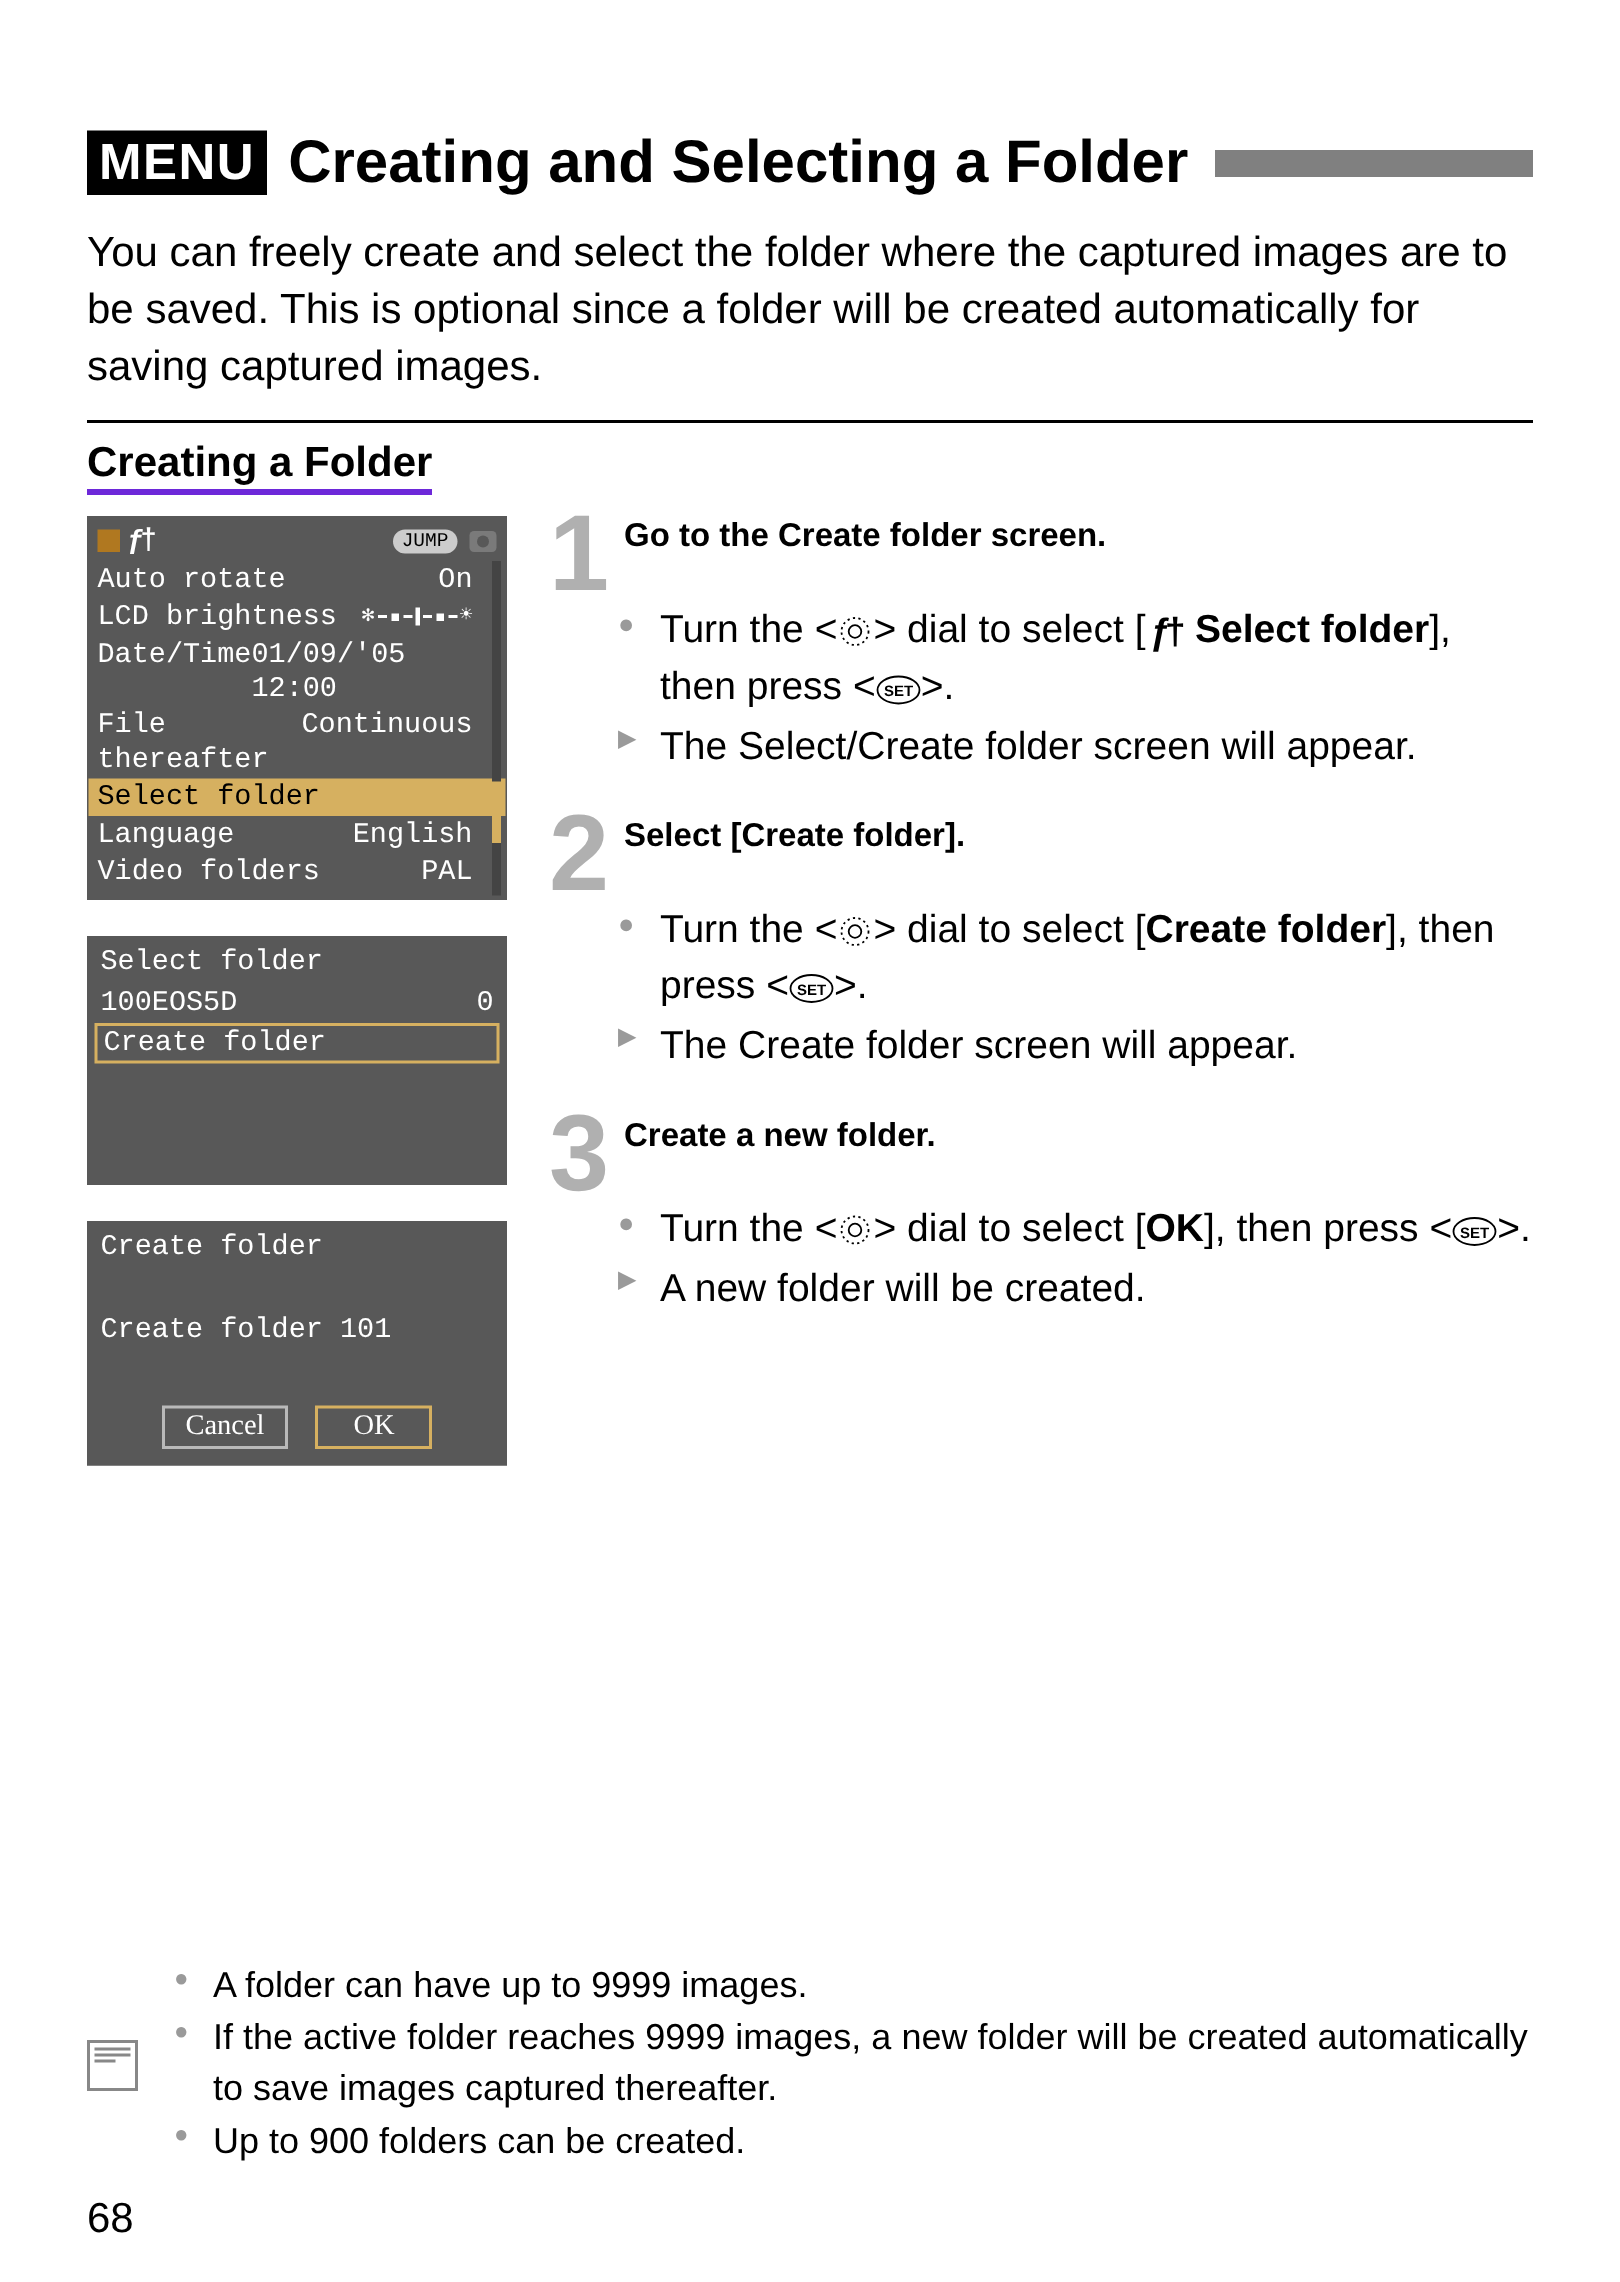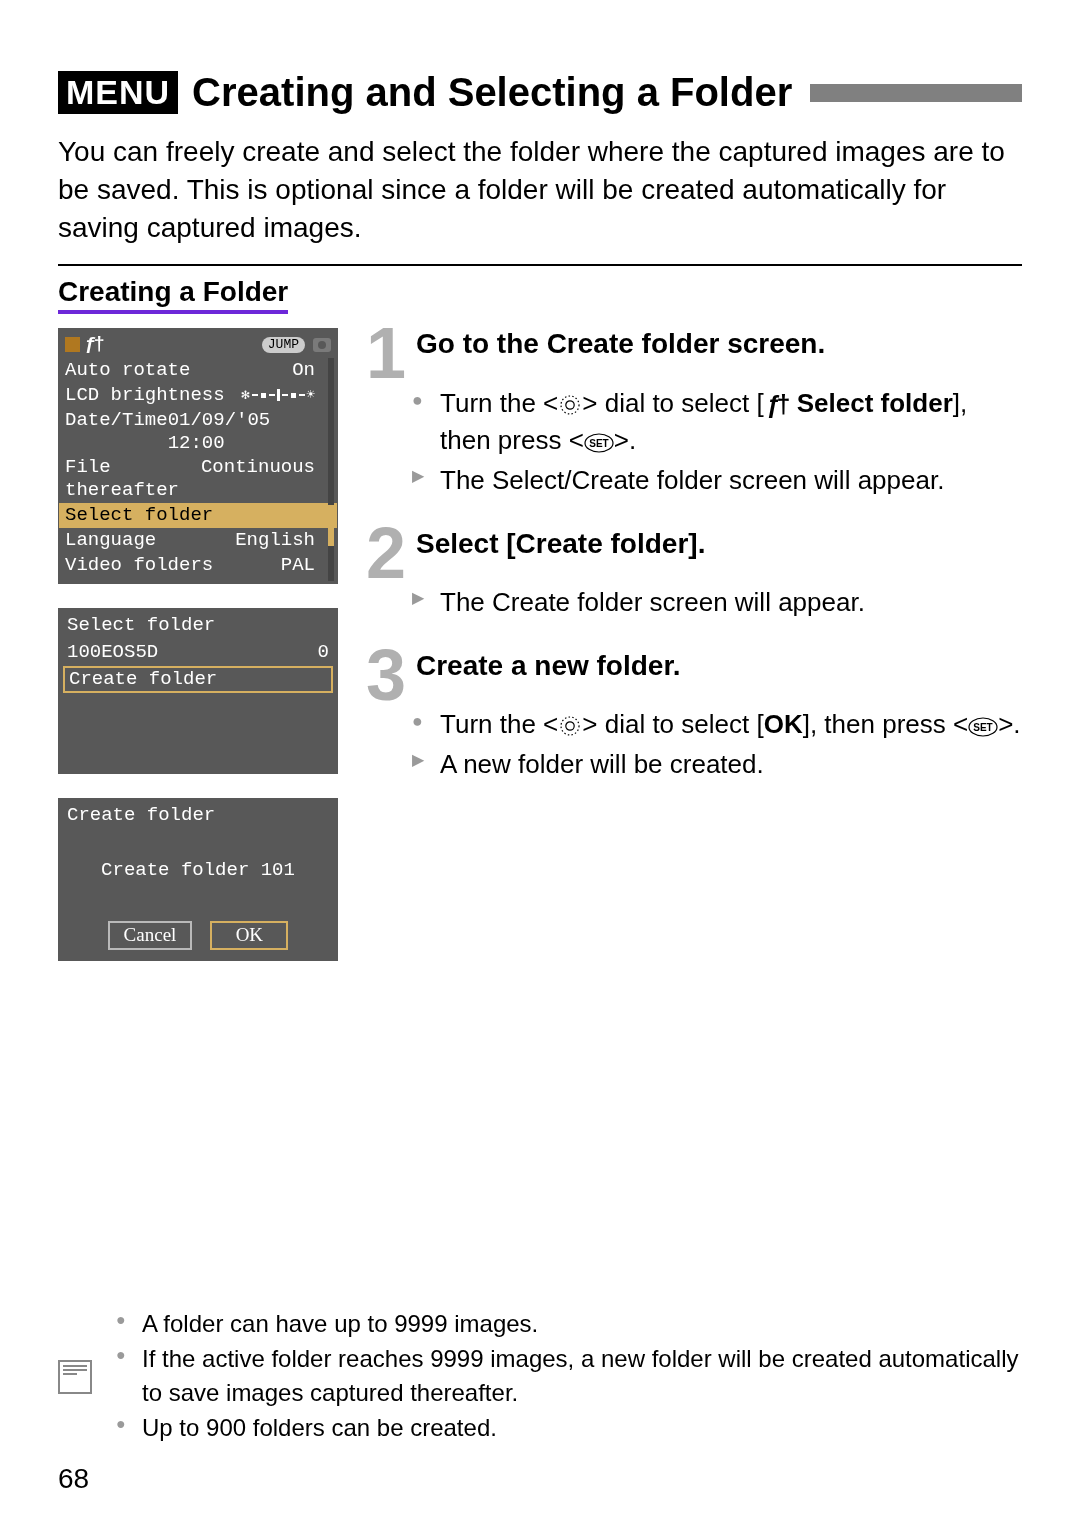--- a/index.html
+++ b/index.html
@@ -7,20 +7,21 @@
   body {
     width: 1080px;
     height: 1521px;
     background: #fff;
     font-family: Arial, Helvetica, sans-serif;
     color: #000;
     position: relative;
   }
   .page {
     padding: 70px 58px 40px 58px;
+    margin-top: 16px;
   }
   .title-row {
     display: flex;
     align-items: center;
     font-size: 40px;
     font-weight: bold;
     margin-bottom: 18px;
   }
   .menu-badge {
     background: #000;
@@ -132,42 +133,42 @@
   .screen-title { padding: 5px 8px 2px 8px; }
   .screen-list-item { padding: 2px 8px; display:flex; justify-content:space-between; }
   .screen-list-item.selected {
     background: #585858;
     border: 2px solid #d6b060;
     margin: 0 4px;
     padding: 0 4px;
   }
 
   .screen3-body { padding: 10px 8px 10px 8px; }
-  .screen3-prompt { text-align: center; padding: 20px 0 40px; }
+  .screen3-prompt { padding: 20px 0 40px; }
   .dlg-buttons { display:flex; justify-content:center; gap: 18px; font-family: Liberation Serif, serif; }
   .btn {
     border: 2px solid #b9b9b9;
     padding: 1px 14px;
     min-width: 78px;
     text-align:center;
   }
   .btn.selected { border-color: #d6b060; color:#fff; }
 
   
   .step { margin-bottom: 28px; }
   .step-head { display:flex; align-items:flex-start; }
   .step-num {
     font-size: 72px;
     font-weight: bold;
     color: #b0b0b0;
     line-height: 0.7;
     margin-right: 6px;
     width: 44px;
   }
-  .step-title { font-size: 28px; font-weight: bold; padding-top: 0; }
+  .step-title { font-size: 22px; font-weight: bold; padding-top: 0; }
   .step-body { font-size: 26px; line-height: 1.45; margin-left: 46px; }
   ul.bullets { list-style: none; padding: 0; margin: 6px 0 0 0; }
   ul.bullets > li { position: relative; padding-left: 28px; margin-bottom: 2px; }
   .dot::before { content:"●"; color:#9a9a9a; position:absolute; left:0; top:2px; font-size:18px; }
   .tri::before { content:"▶"; color:#9a9a9a; position:absolute; left:0; top:2px; font-size:16px; }
   svg.dial { width: 24px; height: 24px; vertical-align:-5px; }
   svg.set-btn { width: 30px; height: 20px; vertical-align:-4px; }
   .tools-glyph { font-weight:bold; letter-spacing:-4px; font-size: 25px; margin: 0 3px; vertical-align:-1px;}
 
   .notes-box {
@@ -330,20 +331,25 @@
             </ul>
           </div>
         </div>
         <div class="step">
           <div class="step-head">
             <div class="step-num">2</div>
             <div class="step-title">Select [Create folder].</div>
           </div>
           <div class="step-body">
             <ul class="bullets">
+              <li class="dot">Turn the &lt;<svg class="dial" viewBox="0 0 24 24">
+                  <use href="#dial-icon"></use>
+                </svg>&gt; dial to select [<b>Create folder</b>], then press &lt;<svg class="set-btn" viewBox="0 0 30 20">
+                  <use href="#set-icon"></use>
+                </svg>&gt;.</li>
               <li class="tri">The Create folder screen will appear.</li>
             </ul>
           </div>
         </div>
         <div class="step">
           <div class="step-head">
             <div class="step-num">3</div>
             <div class="step-title">Create a new folder.</div>
           </div>
           <div class="step-body">

